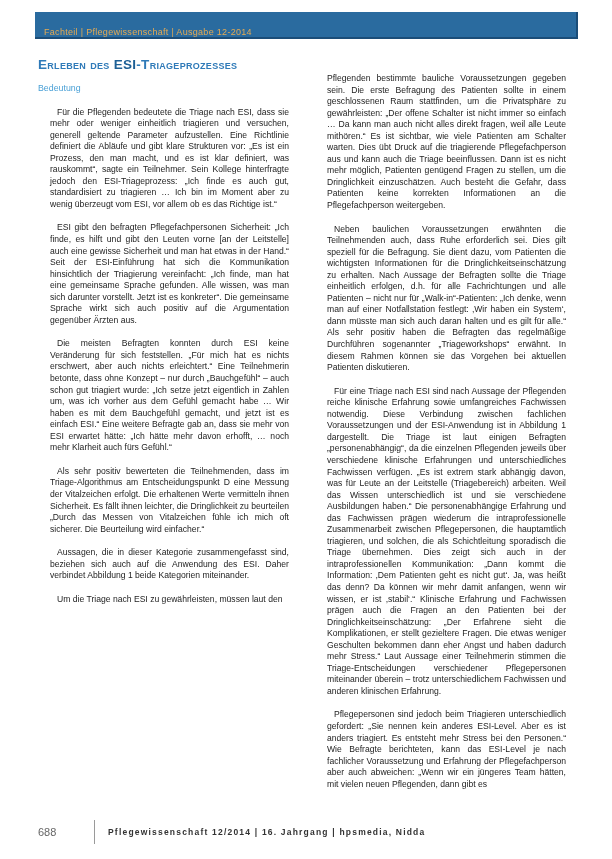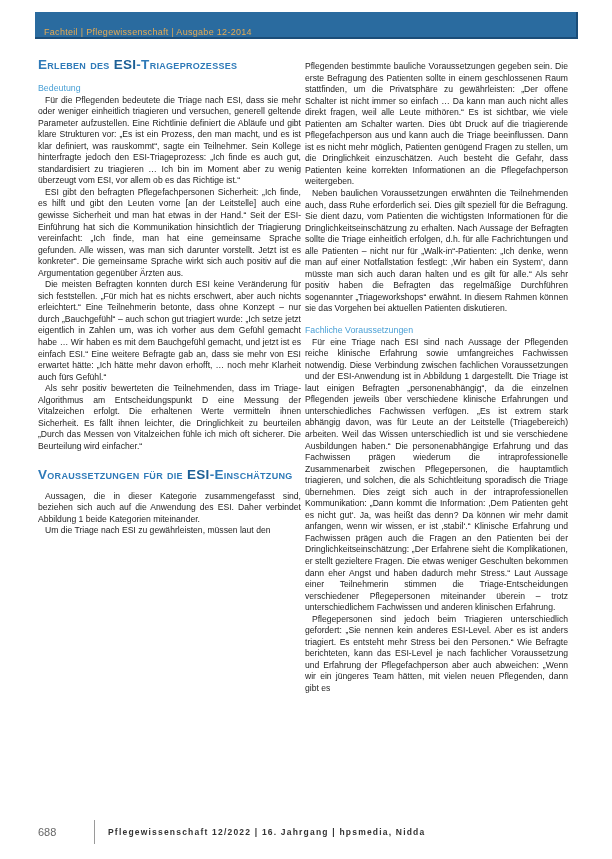--- a/index.html
+++ b/index.html
@@ -34,21 +34,21 @@
   .topbar span{
     color:var(--header-text);
     font-size:9px;
     letter-spacing:0.3px;
   }
   .content{
     position:absolute;
     left:38px;top:57px;
     width:540px;
     display:flex;
-    gap:4px;
+    gap:14px;
   }
   .col{
     width:263px;
     font-size:8.6px;
     line-height:11.55px;
     color:var(--body-text);
     text-align:justify;
     hyphens:auto;
     -webkit-hyphens:auto;
   }
@@ -68,21 +68,21 @@
   }
   h1.h2{margin-top:14px;margin-bottom:8px;}
   h3.subhead{
     margin:10px 0 0 0;
     font-size:8.8px;
     line-height:11.55px;
     font-weight:400;
     color:var(--subheading);
     text-align:left;
   }
-  p{margin:0;text-indent:7px;}
+  p{margin:12px;text-indent:7px;}
   p.cont{text-indent:0;}
   .footer{
     position:absolute;
     left:38px;top:816px;
     width:540px;height:32px;
     display:flex;align-items:center;
   }
   .pgnum{
     width:56px;
     font-size:11px;
@@ -111,34 +111,32 @@
 
   <div class="content">
 
     <div class="col">
       <h1><span>Erleben des </span><span class="esi">ESI</span><span>-Triageprozesses</span></h1>
       <h3 class="subhead">Bedeutung</h3>
       <p>Für die Pflegenden bedeutete die Triage nach ESI, dass sie mehr oder weniger einheitlich triagieren und versuchen, generell geltende Parameter aufzustellen. Eine Richtlinie definiert die Abläufe und gibt klare Strukturen vor: „Es ist ein Prozess, den man macht, und es ist klar definiert, was rauskommt“, sagte ein Teilnehmer. Sein Kollege hinterfragte jedoch den ESI-Triageprozess: „Ich finde es auch gut, standardisiert zu triagieren … Ich bin im Moment aber zu wenig überzeugt vom ESI, vor allem ob es das Richtige ist.“</p>
       <p>ESI gibt den befragten Pflegefachpersonen Sicherheit: „Ich finde, es hilft und gibt den Leuten vorne [an der Leitstelle] auch eine gewisse Sicherheit und man hat etwas in der Hand.“ Seit der ESI-Einführung hat sich die Kommunikation hinsichtlich der Triagierung vereinfacht: „Ich finde, man hat eine gemeinsame Sprache gefunden. Alle wissen, was man sich darunter vorstellt. Jetzt ist es konkreter“. Die gemeinsame Sprache wirkt sich auch positiv auf die Argumentation gegenüber Ärzten aus.</p>
       <p>Die meisten Befragten konnten durch ESI keine Veränderung für sich feststellen. „Für mich hat es nichts erschwert, aber auch nichts erleichtert.“ Eine Teilnehmerin betonte, dass ohne Konzept – nur durch „Bauchgefühl“ – auch schon gut triagiert wurde: „Ich setze jetzt eigentlich in Zahlen um, was ich vorher aus dem Gefühl gemacht habe … Wir haben es mit dem Bauchgefühl gemacht, und jetzt ist es einfach ESI.“ Eine weitere Befragte gab an, dass sie mehr von ESI erwartet hätte: „Ich hätte mehr davon erhofft, … noch mehr Klarheit auch fürs Gefühl.“</p>
       <p>Als sehr positiv bewerteten die Teilnehmenden, dass im Triage-Algorithmus am Entscheidungspunkt D eine Messung der Vitalzeichen erfolgt. Die erhaltenen Werte vermitteln ihnen Sicherheit. Es fällt ihnen leichter, die Dringlichkeit zu beurteilen „Durch das Messen von Vitalzeichen fühle ich mich oft sicherer. Die Beurteilung wird einfacher.“</p>
-      <h1 class="h2"><span>Voraussetzungen für die </span><span class="esi">ESI</span><span>-Einschätzung</span></h1>
       <p>Aussagen, die in dieser Kategorie zusammengefasst sind, beziehen sich auch auf die Anwendung des ESI. Daher verbindet Abbildung 1 beide Kategorien miteinander.</p>
       <p>Um die Triage nach ESI zu gewährleisten, müssen laut den</p>
     </div>
 
     <div class="col right">
       <p class="cont">Pflegenden bestimmte bauliche Voraussetzungen gegeben sein. Die erste Befragung des Patienten sollte in einem geschlossenen Raum stattfinden, um die Privatsphäre zu gewährleisten: „Der offene Schalter ist nicht immer so einfach … Da kann man auch nicht alles direkt fragen, weil alle Leute mithören.“ Es ist sichtbar, wie viele Patienten am Schalter warten. Dies übt Druck auf die triagierende Pflegefachperson aus und kann auch die Triage beeinflussen. Dann ist es nicht mehr möglich, Patienten genügend Fragen zu stellen, um die Dringlichkeit einzuschätzen. Auch besteht die Gefahr, dass Patienten keine korrekten Informationen an die Pflegefachperson weitergeben.</p>
       <p>Neben baulichen Voraussetzungen erwähnten die Teilnehmenden auch, dass Ruhe erforderlich sei. Dies gilt speziell für die Befragung. Sie dient dazu, vom Patienten die wichtigsten Informationen für die Dringlichkeitseinschätzung zu erhalten. Nach Aussage der Befragten sollte die Triage einheitlich erfolgen, d.h. für alle Fachrichtungen und alle Patienten – nicht nur für „Walk-in“-Patienten: „Ich denke, wenn man auf einer Notfallstation festlegt: ‚Wir haben ein System‘, dann müsste man sich auch daran halten und es gilt für alle.“ Als sehr positiv haben die Befragten das regelmäßige Durchführen sogenannter „Triageworkshops“ erwähnt. In diesem Rahmen können sie das Vorgehen bei aktuellen Patienten diskutieren.</p>
-      <h3 class="subhead">Fachliche Voraussetzungen</h3>
       <p>Für eine Triage nach ESI sind nach Aussage der Pflegenden reiche klinische Erfahrung sowie umfangreiches Fachwissen notwendig. Diese Verbindung zwischen fachlichen Voraussetzungen und der ESI-Anwendung ist in Abbildung 1 dargestellt. Die Triage ist laut einigen Befragten „personenabhängig“, da die einzelnen Pflegenden jeweils über verschiedene klinische Erfahrungen und unterschiedliches Fachwissen verfügen. „Es ist extrem stark abhängig davon, was für Leute an der Leitstelle (Triagebereich) arbeiten. Weil das Wissen unterschiedlich ist und sie verschiedene Ausbildungen haben.“ Die personenabhängige Erfahrung und das Fachwissen prägen wiederum die intraprofessionelle Zusammenarbeit zwischen Pflegepersonen, die hauptamtlich triagieren, und solchen, die als Schichtleitung sporadisch die Triage übernehmen. Dies zeigt sich auch in der intraprofessionellen Kommunikation: „Dann kommt die Information: ‚Dem Patienten geht es nicht gut‘. Ja, was heißt das denn? Da können wir mehr damit anfangen, wenn wir wissen, er ist ‚stabil‘.“ Klinische Erfahrung und Fachwissen prägen auch die Fragen an den Patienten bei der Dringlichkeitseinschätzung: „Der Erfahrene sieht die Komplikationen, er stellt gezieltere Fragen. Die etwas weniger Geschulten bekommen dann eher Angst und haben dadurch mehr Stress.“ Laut Aussage einer Teilnehmerin stimmen die Triage-Entscheidungen verschiedener Pflegepersonen miteinander überein – trotz unterschiedlichem Fachwissen und anderen klinischen Erfahrung.</p>
       <p>Pflegepersonen sind jedoch beim Triagieren unterschiedlich gefordert: „Sie nennen kein anderes ESI-Level. Aber es ist anders triagiert. Es entsteht mehr Stress bei den Personen.“ Wie Befragte berichteten, kann das ESI-Level je nach fachlicher Voraussetzung und Erfahrung der Pflegefachperson aber auch abweichen: „Wenn wir ein jüngeres Team hätten, mit vielen neuen Pflegenden, dann gibt es</p>
     </div>
 
   </div>
 
   <div class="footer">
     <span class="pgnum">688</span>
     <span class="fdiv"></span>
-    <span class="fline">Pflegewissenschaft 12/2022 | 16. Jahrgang | hpsmedia, Nidda</span>
+    <span class="fline">Pflegewissenschaft 12/2014 | 16. Jahrgang | hpsmedia, Nidda</span>
   </div>
 
 </div>
 
 </body></html>

